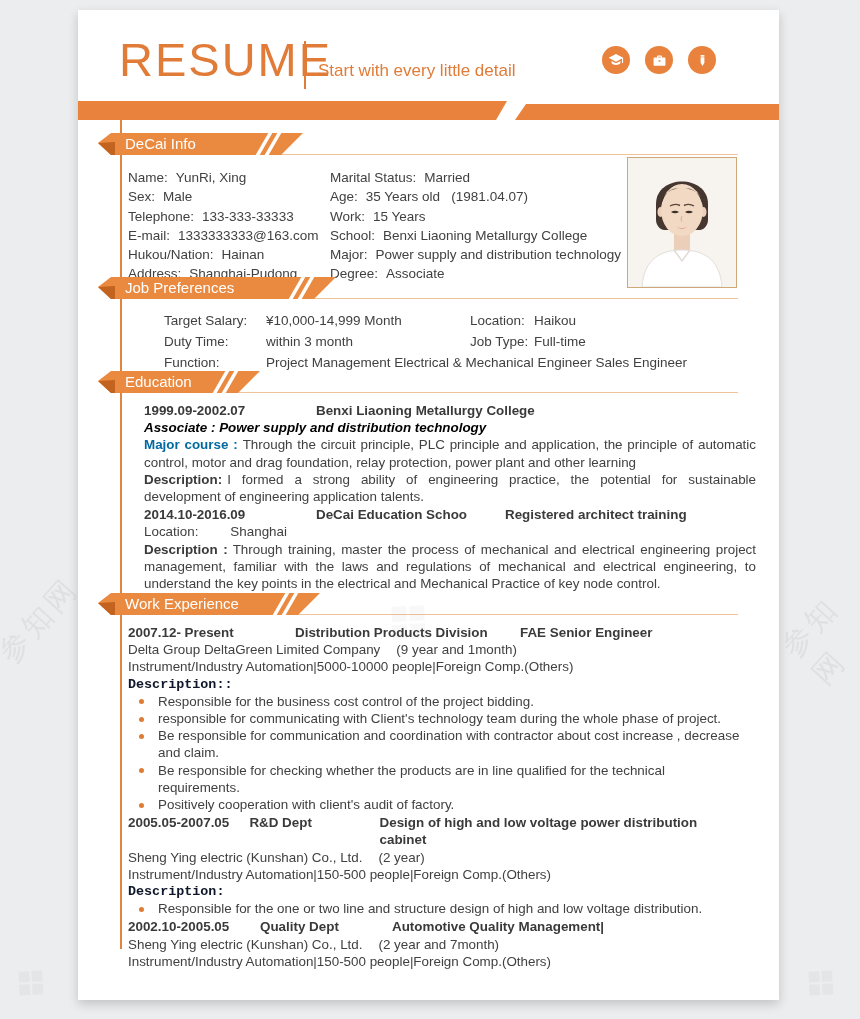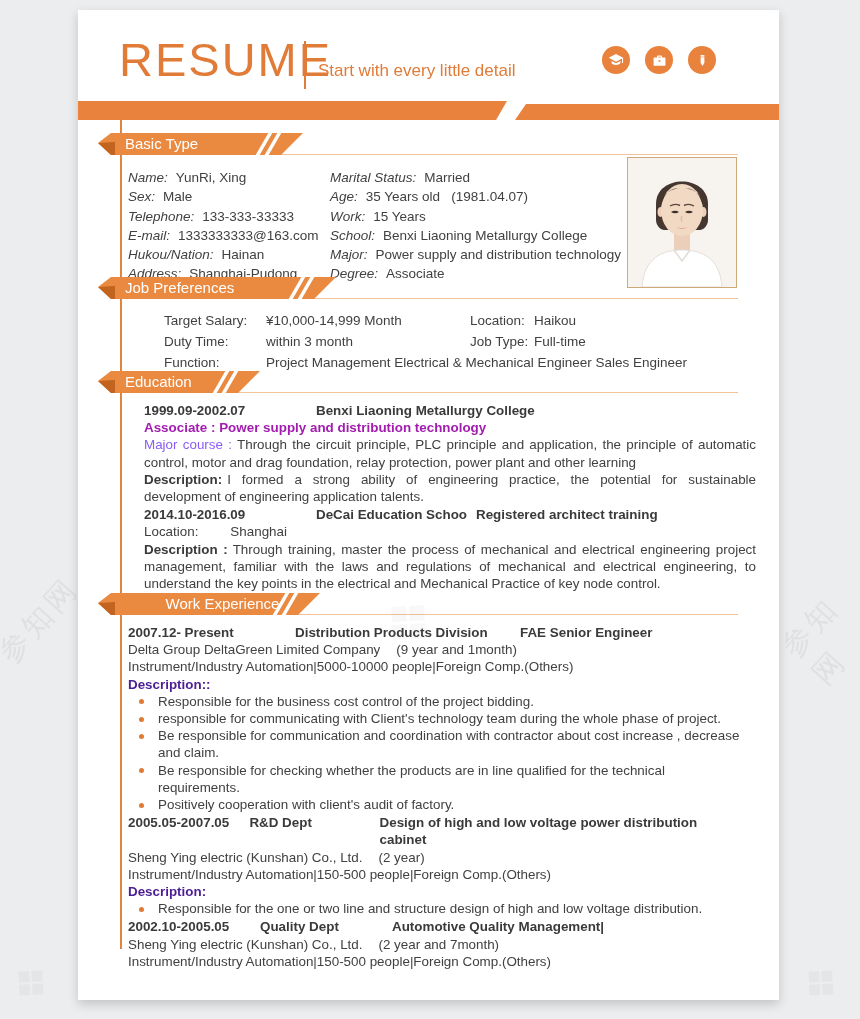--- a/index.html
+++ b/index.html
@@ -44,64 +44,64 @@
   
   .rule { position:absolute; left:44px; width:616px; height:1px; background:#f0c29a; }
   .rule-basic { top:144px; } .rule-job { top:288px; } .rule-edu { top:382px; } .rule-work { top:604px; }
 
   .tab { position:absolute; left:20px; height:22px; background:#ea8a40; color:#fff;
     font-size:15px; line-height:22px; padding-left:27px;
     clip-path:polygon(0 45%,13px 0,100% 0,calc(100% - 22px) 100%,13px 100%); }
   .tab-basic { top:123px; width:205px; }
   .tab-job   { top:267px; width:238px; }
   .tab-edu   { top:361px; width:162px; }
-  .tab-work  { top:583px; width:222px;text-align:center; }
+  .tab-work  { top:583px; width:222px; }
   .fold { position:absolute; left:0; top:9px; width:17px; height:13px; background:#c2641f;
     clip-path:polygon(0 8%,100% 0,100% 100%,20% 100%); }
   .stripe { position:absolute; top:0; width:3.5px; height:100%; background:#fff; transform:skewX(-30deg); }
   .s1 { right:29px; } .s2 { right:38px; }
 
   
   .bi-col { position:absolute; top:158px; font-size:13.5px; }
   .bi-left { left:50px; width:200px; }
   .bi-right { left:252px; width:300px; }
   .info-row { line-height:19.3px; white-space:pre-wrap; }
-  .lbl { margin-right:8px;font-style:italic; }
+  .lbl { margin-right:8px; }
   .photo { position:absolute; left:549px; top:147px; width:110px; height:131px;
     border:1px solid #cfa878; background:#f7f4f0; padding:0; }
   .photo svg { display:block; }
 
   
   .jp { position:absolute; left:50px; top:300px; width:612px; font-size:13.5px; }
   .jp-row { display:flex; line-height:21px; }
   .jp-l1 { width:102px;margin-left:36px; } .jp-v1 { width:204px; white-space:pre-wrap; }
   .jp-l2 { width:64px; }  .jp-v2 { flex:1; }
   .jp-row.wide .jp-v1 { width:auto; }
 
   
   .sec-body { position:absolute; left:50px; width:612px; font-size:13.4px; line-height:17.2px; }
   .edu-body { top:392px;margin-left:16px; }
   .work-body { top:614px; }
   .hline { display:flex; font-weight:bold; color:#3a3a3a; }
   .para { margin:0; text-align:justify; }
   .plabel { font-weight:bold; color:#3a3a3a; margin-right:5px; }
-  .plabel.normal { font-weight:normal; color:#8b5cf6; }
+  .plabel.normal { font-weight:bold; color:#0369a1; }
   .gap-top { margin-top:1px; }
 
   .edu1-period { width:172px; } .edu1-school { flex:1; }
-  .edu2-period { width:172px; } .edu2-school { width:160px; } .edu2-title { flex:1; }
-  .degree-line { font-weight:bold; color:#a21caf; }
+  .edu2-period { width:172px; } .edu2-school { width:189px; } .edu2-title { flex:1; }
+  .degree-line { font-weight:bold; color:#000000;font-style:italic; }
   .loc-label { margin-right:32px; }
 
   .w1-period { width:167px; } .w1-dept { width:225px; } 
   .w2-period { width:124px; } .w2-dept { width:133px; }
   .w3-period { width:132px; } .w3-dept { width:132px; }
   .meta-line { white-space:pre-wrap; }
   .dur { margin-left:16px; }
-  .desc-label { font-weight:bold; color:#4c1d95; }
+  .desc-label { font-weight:bold; color:#0f172a;font-family:Liberation Mono, monospace; }
   ul.bullets { list-style:none; margin:0; padding:0; }
   ul.bullets li { position:relative; padding-left:30px; text-align:left; }
   ul.bullets li::before { content:""; position:absolute; left:11px; top:6.5px;
     width:5px; height:5px; border-radius:50%; background:#e07b35; }
 </style>
 </head>
 <body>
 
 <div class="wm wm-1">参知网</div>
 <div class="wm wm-2">参知网</div>
@@ -138,21 +138,21 @@
 
   <div class="banner-left"></div>
   <div class="banner-right"></div>
   <div class="vline"></div>
 
   <div class="rule rule-basic"></div>
   <div class="tab tab-basic">
     <span class="fold"></span>
     <span class="stripe s1"></span>
     <span class="stripe s2"></span>
-    <span>Basic Type</span>
+    <span>DeCai Info</span>
   </div>
 
   <div class="bi-col bi-left">
     <div class="info-row"><span class="lbl">Name:</span><span class="val">YunRi, Xing</span></div>
     <div class="info-row"><span class="lbl">Sex:</span><span class="val">Male</span></div>
     <div class="info-row"><span class="lbl">Telephone:</span><span class="val">133-333-33333</span></div>
     <div class="info-row"><span class="lbl">E-mail:</span><span class="val">1333333333@163.com</span></div>
     <div class="info-row"><span class="lbl">Hukou/Nation:</span><span class="val">Hainan</span></div>
     <div class="info-row"><span class="lbl">Address:</span><span class="val">Shanghai-Pudong</span></div>
   </div>

